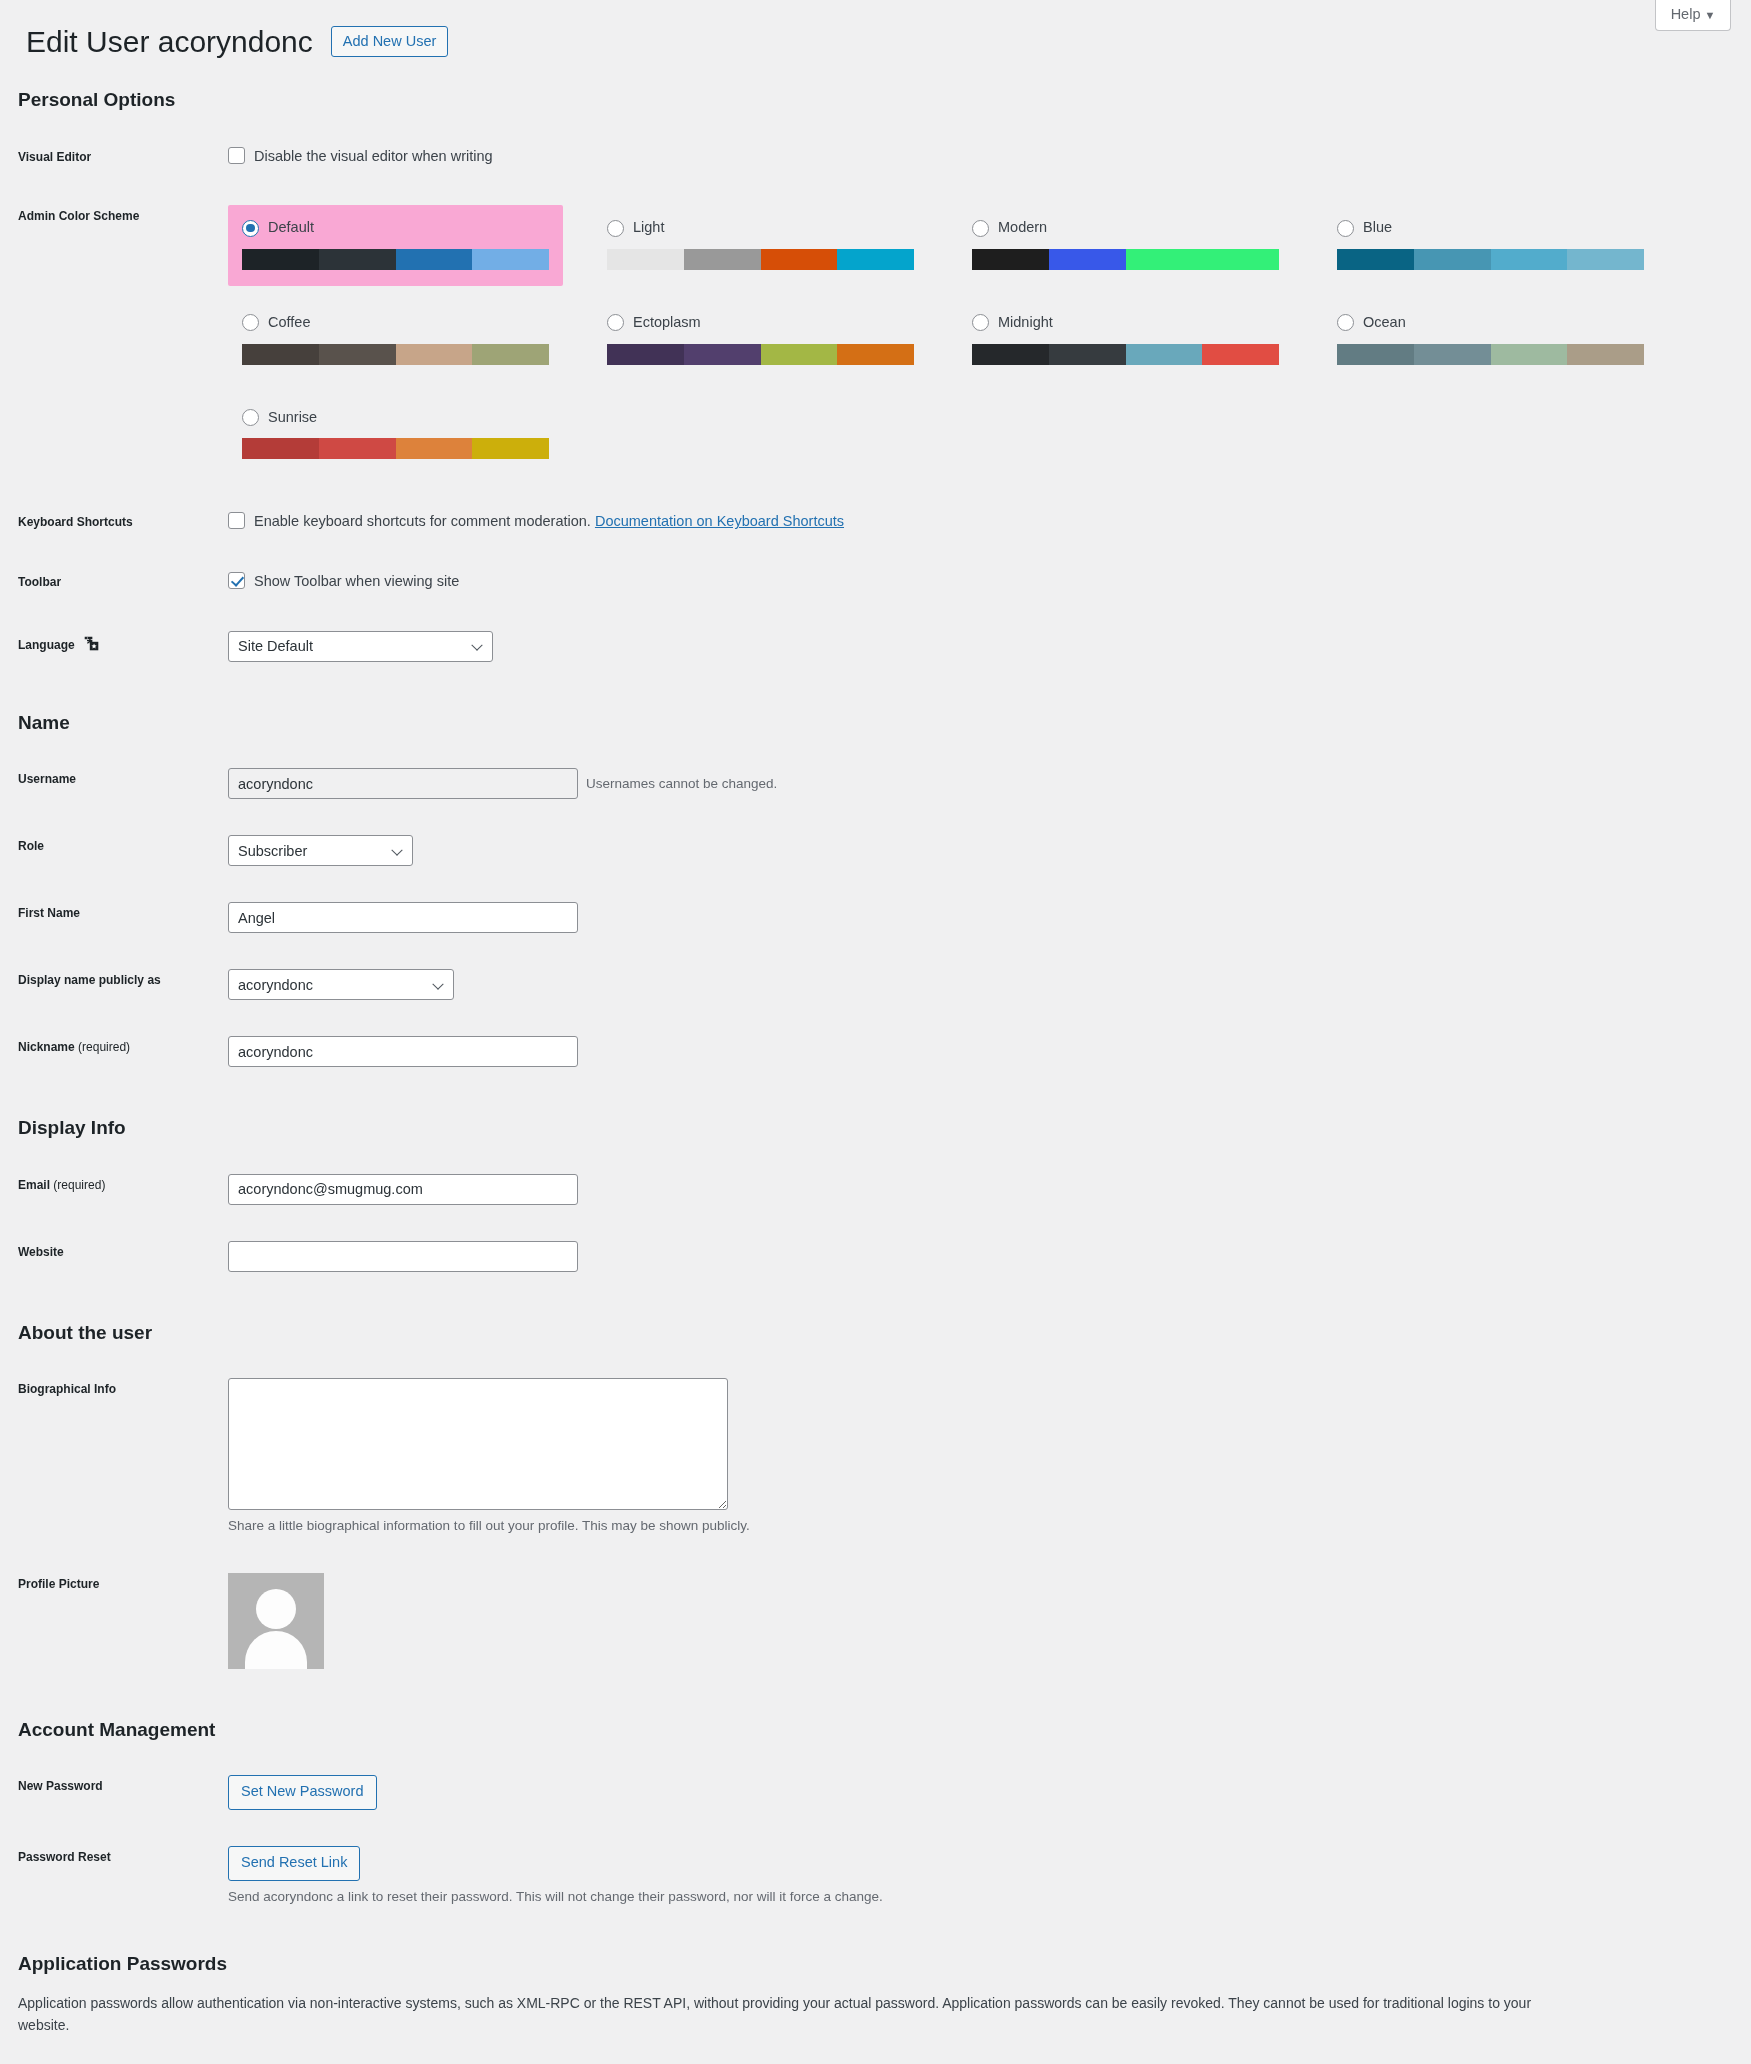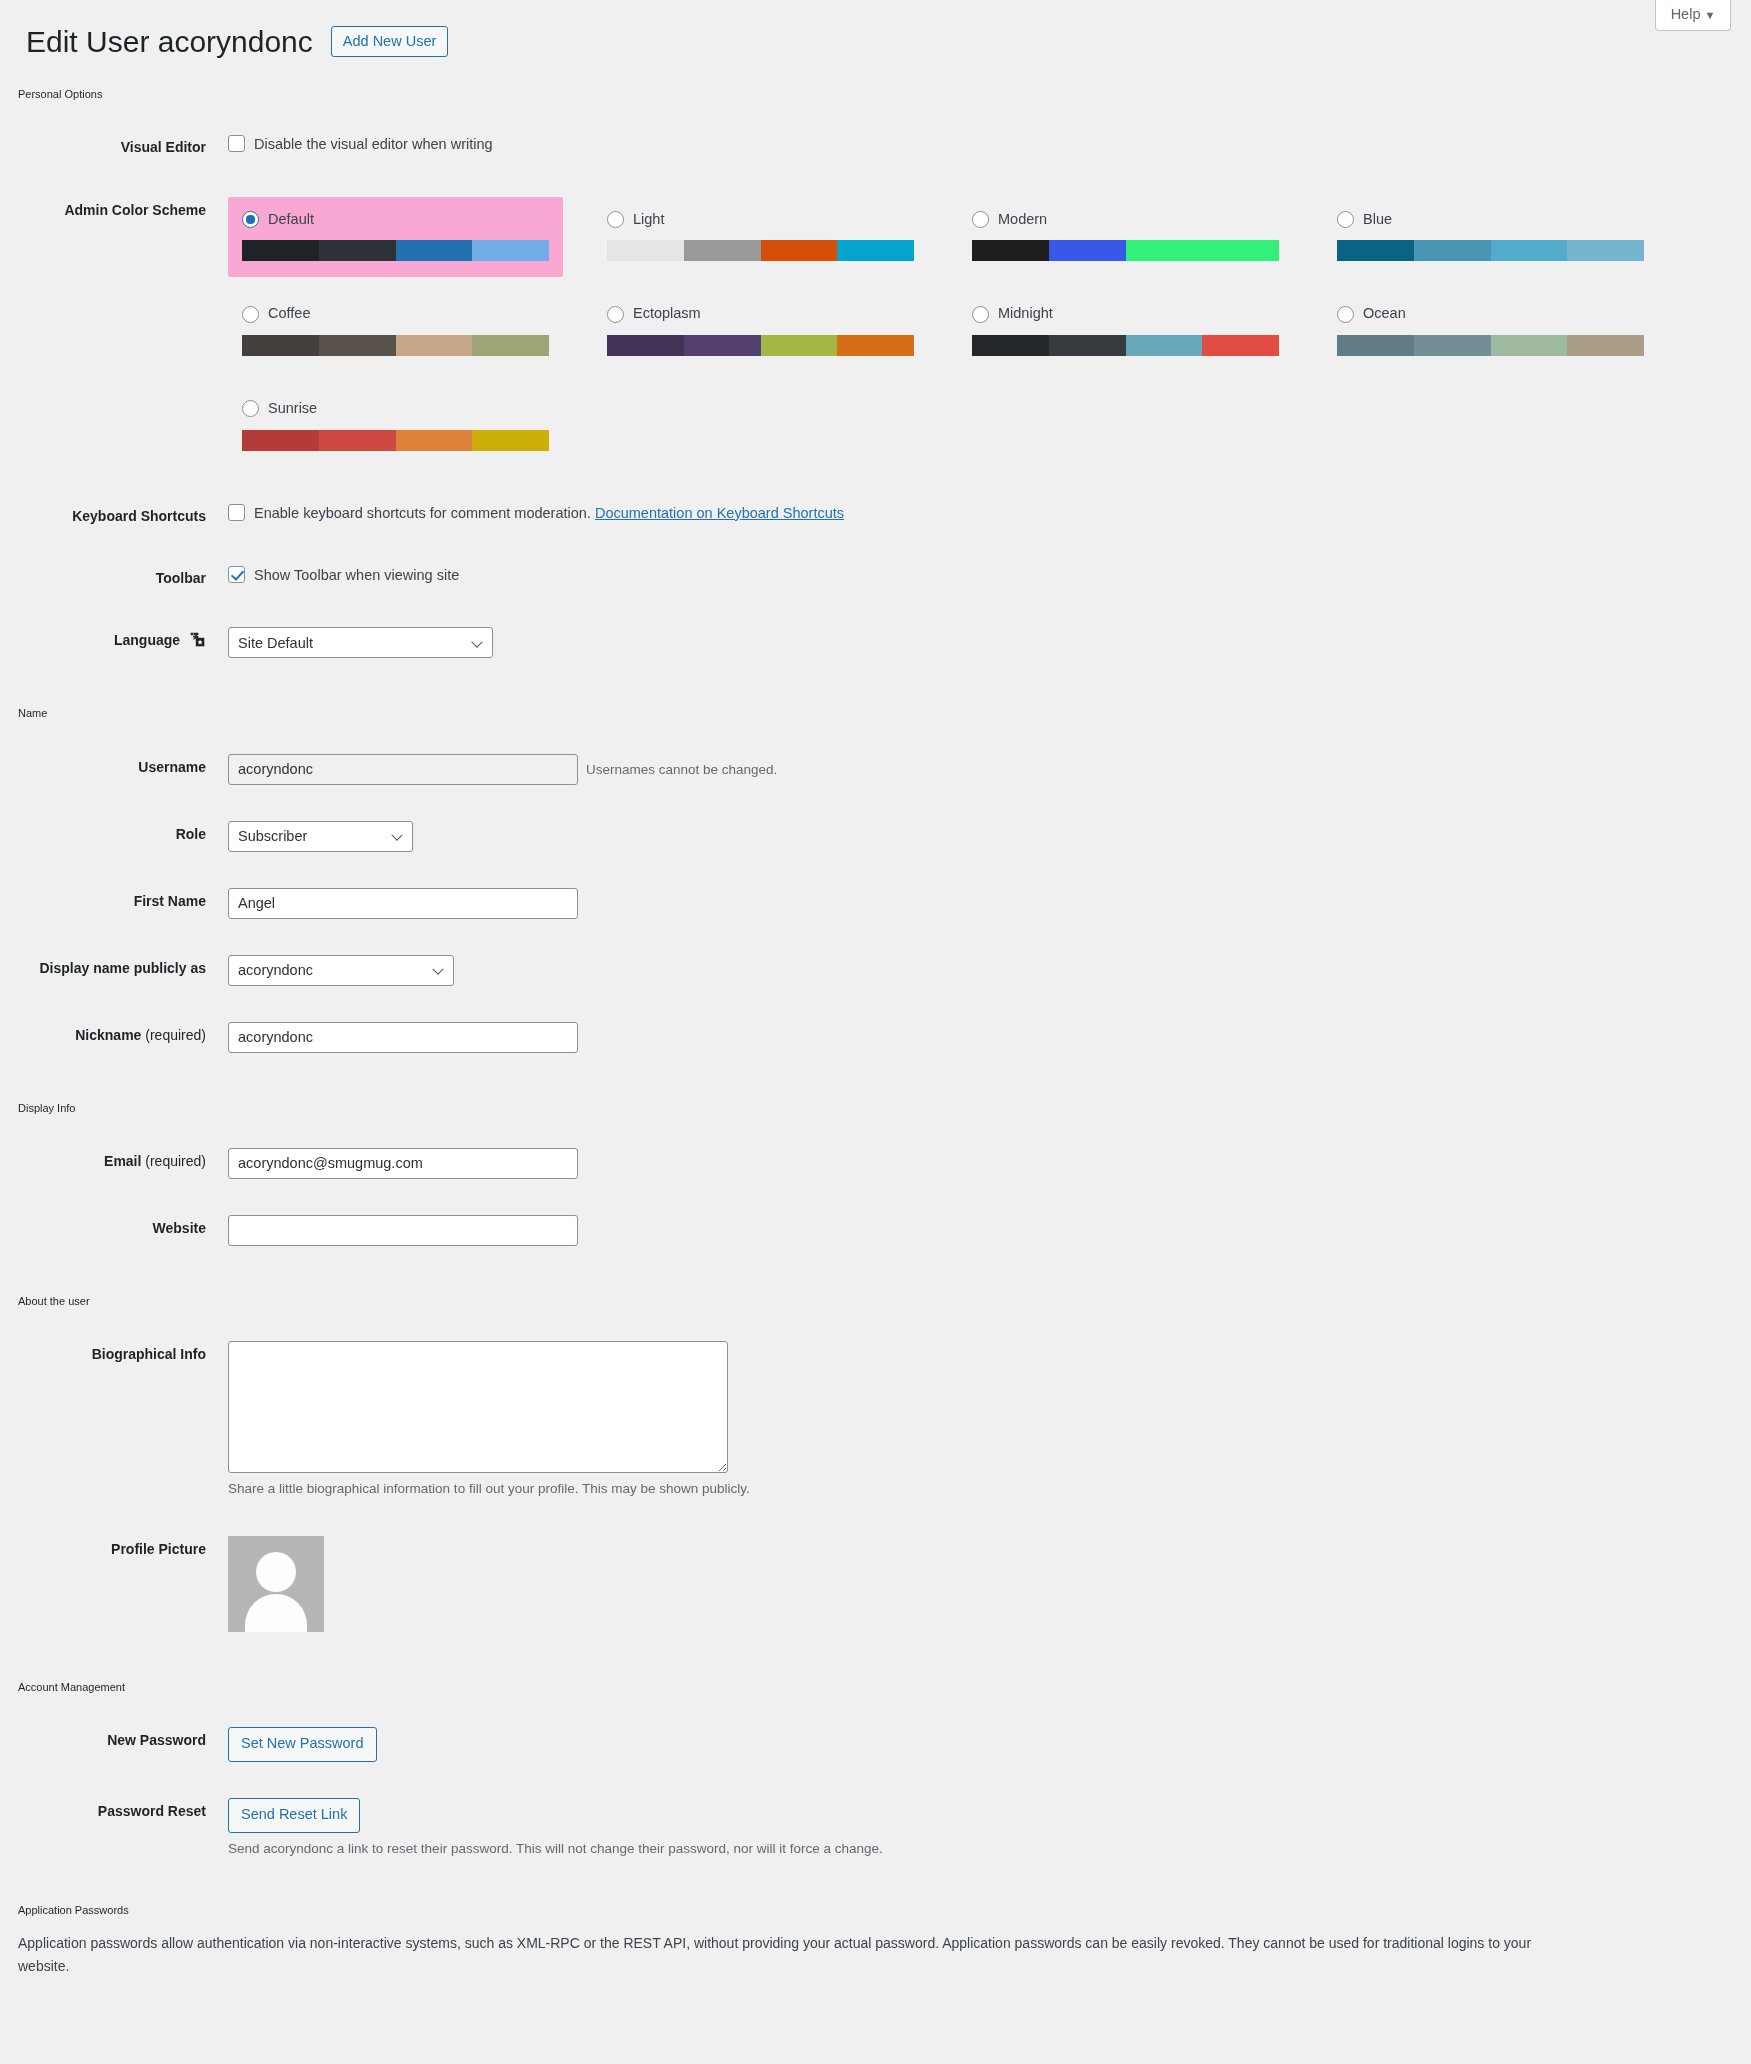--- a/index.html
+++ b/index.html
@@ -53,39 +53,39 @@
     border: 1px solid #2271b1;
     color: #2271b1;
     border-radius: 3px;
     padding: 4px 11px 5px;
     font-size: 14.5px;
     cursor: pointer;
     line-height: 1.4;
   }
 
   h2.section-heading {
-    font-size: 11px;
-    font-weight: normal;
+    font-size: 19px;
+    font-weight: bold;
     color: #1d2327;
     margin: 0 0 14px 0;
     padding: 0;
     line-height: 1.4;
   }
   h2.section-heading.spaced { margin-top: 30px; }
 
   
   table.form-table {
     border-collapse: collapse;
     width: 100%;
     margin-bottom: 10px;
   }
   table.form-table th {
-    text-align: right;
+    text-align: left;
     vertical-align: top;
-    font-size: 14px;
+    font-size: 12px;
     font-weight: bold;
     color: #1d2327;
     width: 200px;
     padding: 22px 12px 22px 0;
     line-height: 1.3;
   }
   table.form-table th .reqnote { font-weight: normal; }
   table.form-table td {
     vertical-align: top;
     padding: 18px 10px;

